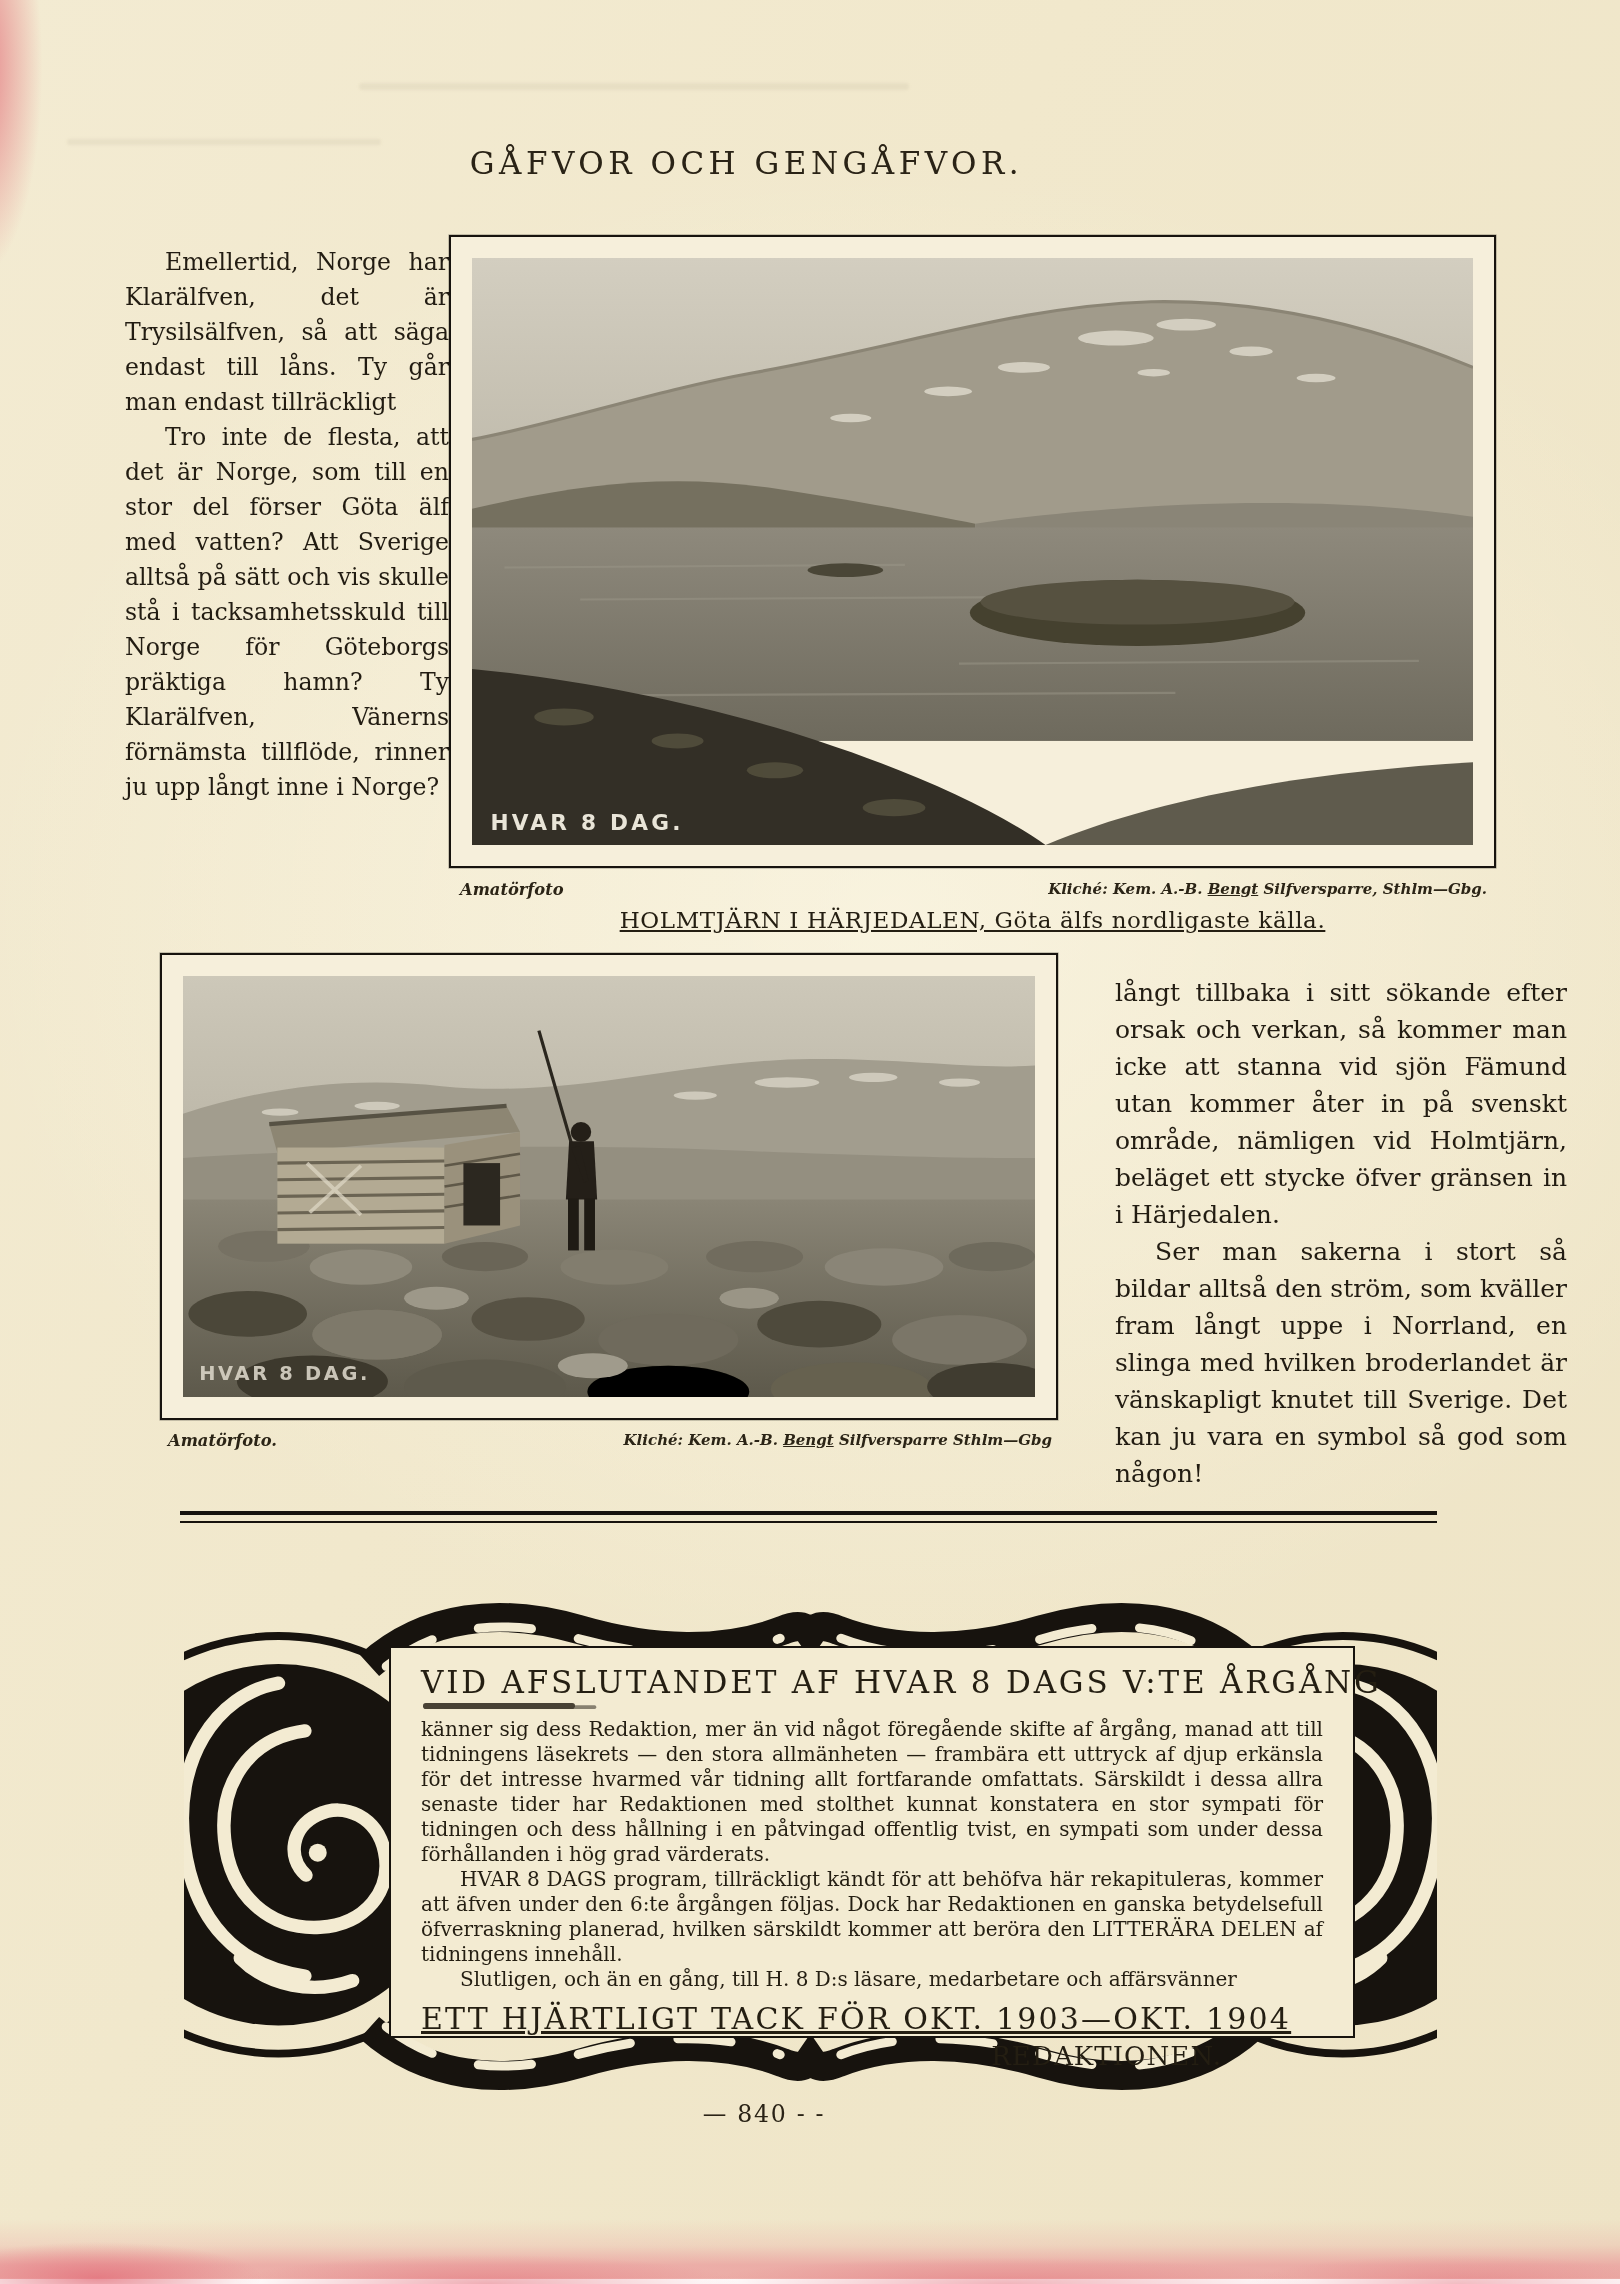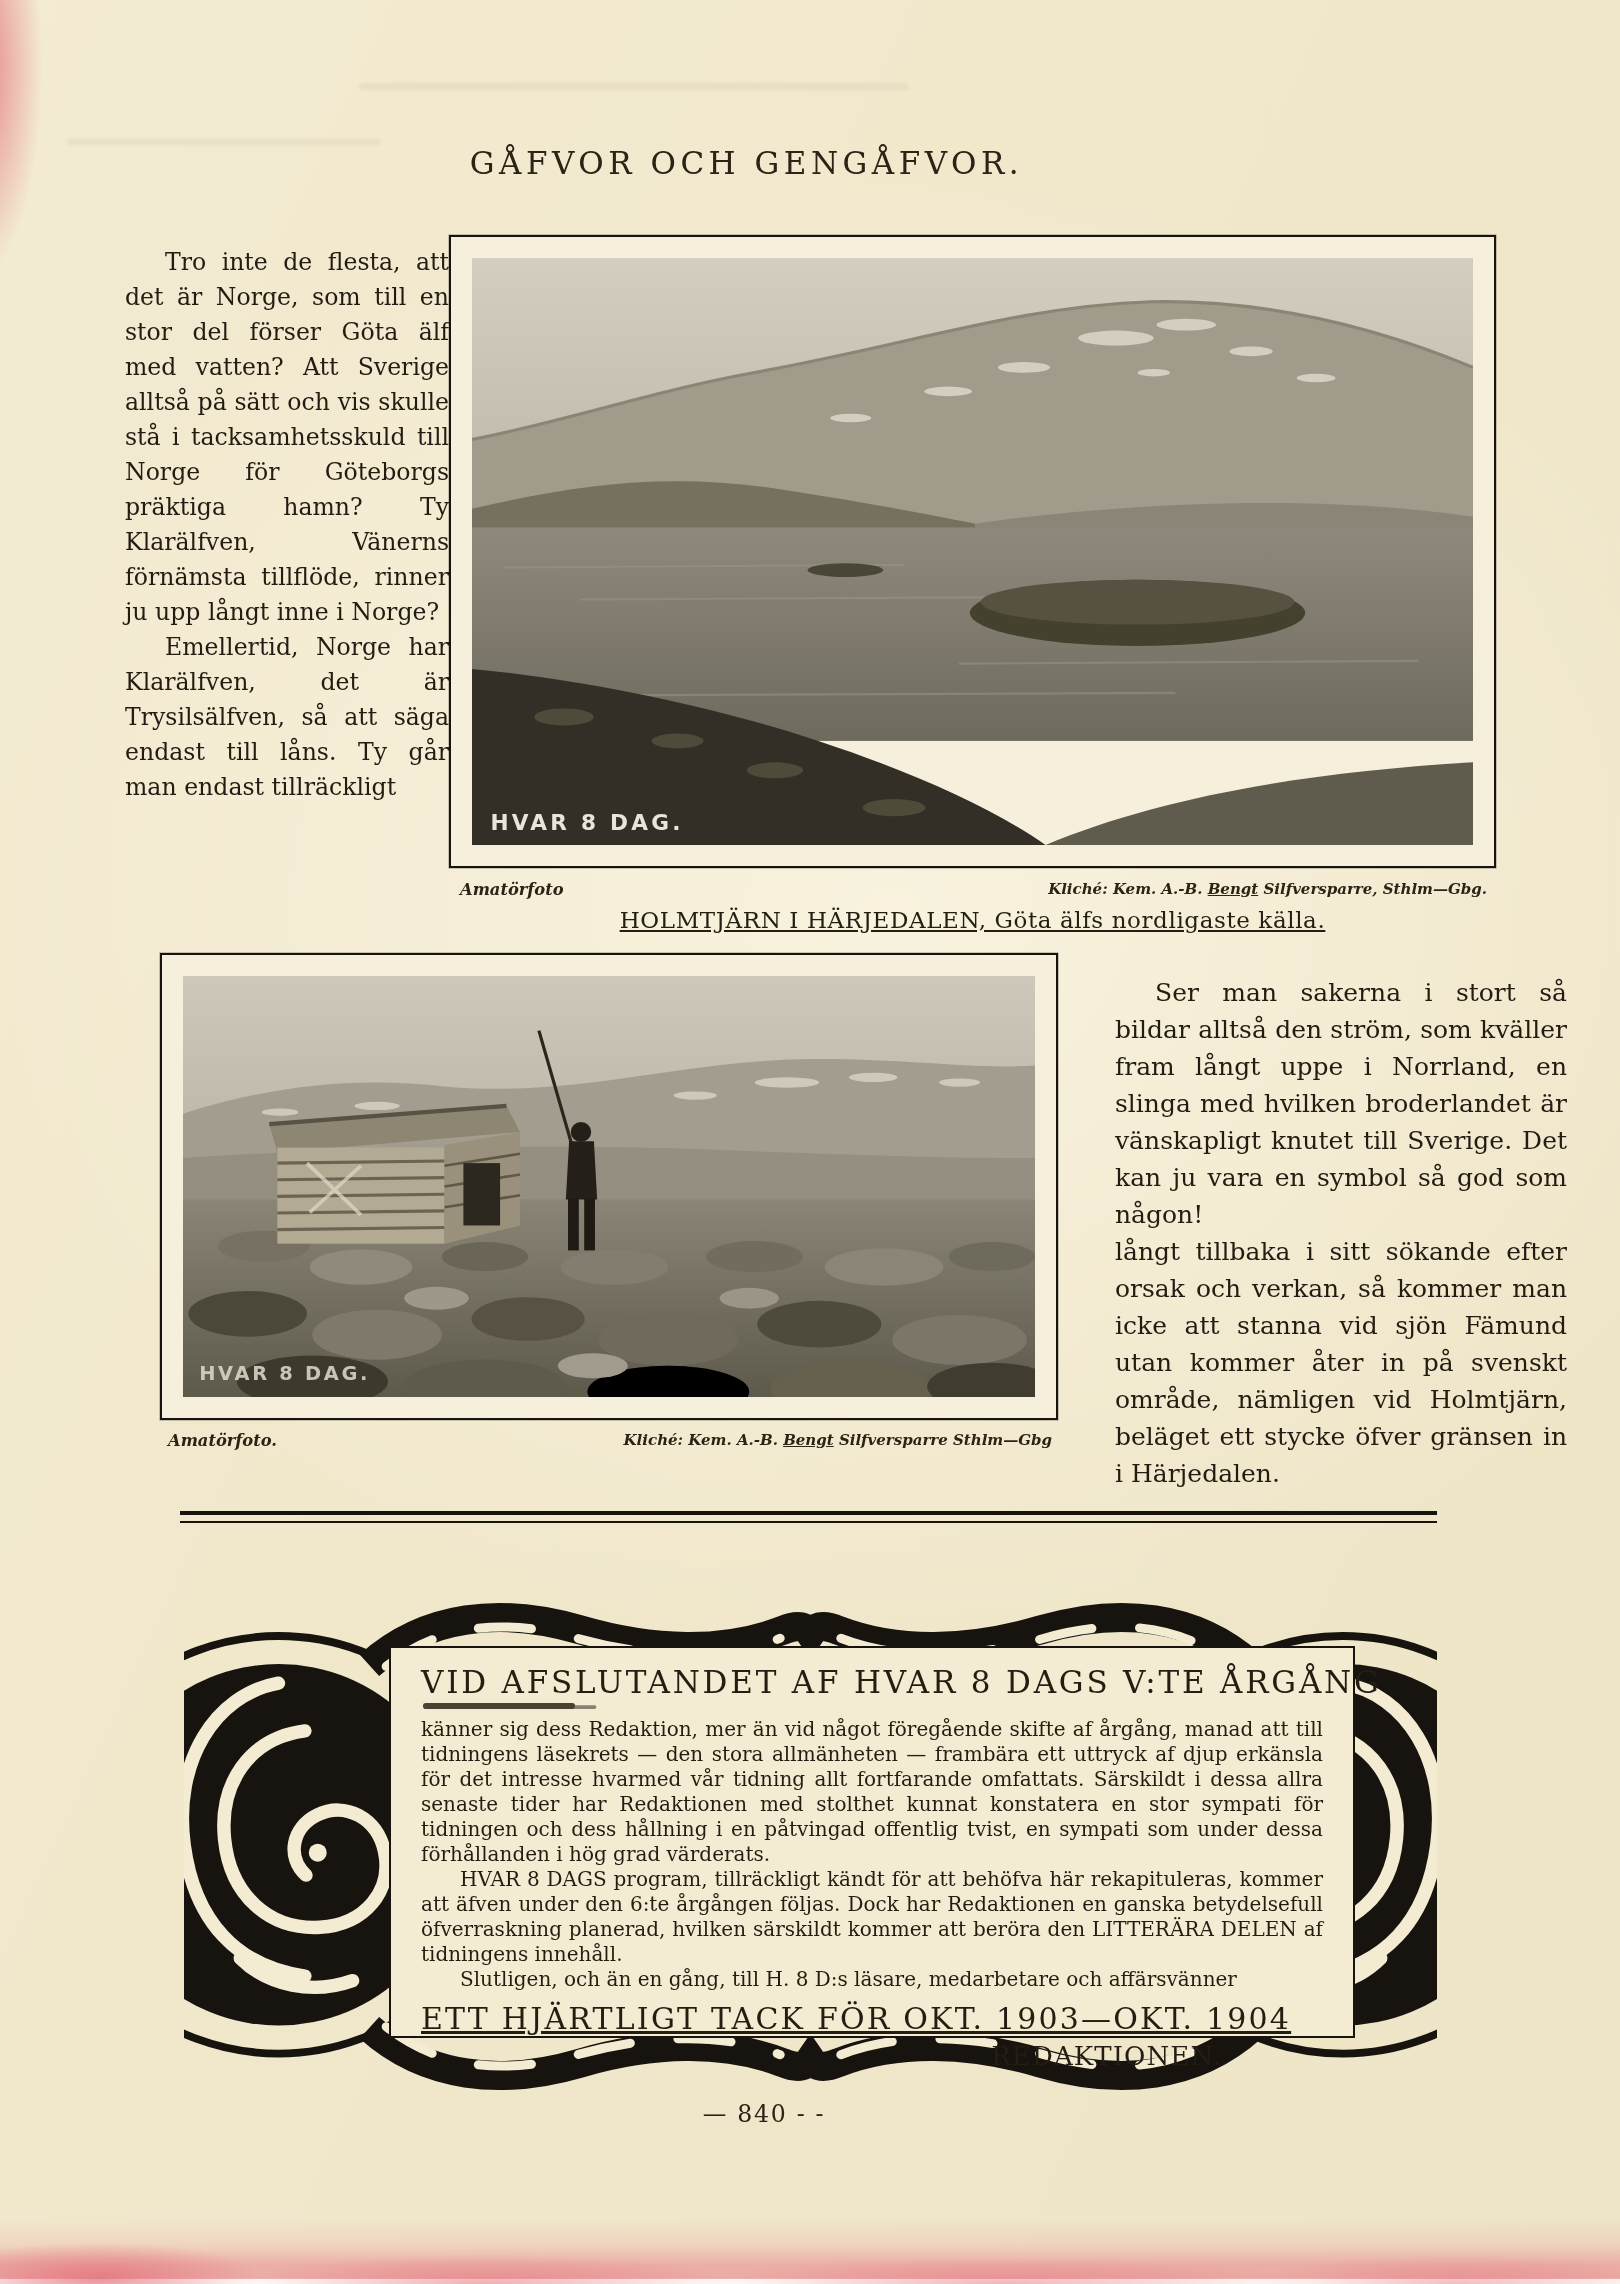--- a/index.html
+++ b/index.html
@@ -64,22 +64,22 @@
 <div class="page">
 
   <div class="edge-left"></div>
 
   <div class="ghost" style="left:359px;top:83px;width:550px;height:6.7px;"></div>
   <div class="ghost" style="left:67px;top:139px;width:314px;height:5.6px;"></div>
 
   <div class="title">GÅFVOR OCH GENGÅFVOR.</div>
 
   <div class="col col-left">
+    <p>Emellertid, Norge har Klarälfven, det är Trysilsälfven, så att säga endast till låns.  Ty går man endast tillräckligt</p>
     <p>Tro inte de flesta, att det är Norge, som till en stor del förser Göta älf med vatten?  Att Sverige alltså på sätt och vis skulle stå i tacksamhetsskuld till Norge för Göteborgs präktiga hamn?  Ty Klarälfven, Vänerns förnämsta tillflöde, rinner ju upp långt inne i Norge?</p>
-    <p>Emellertid, Norge har Klarälfven, det är Trysilsälfven, så att säga endast till låns.  Ty går man endast tillräckligt</p>
   </div>
 
   <div class="photo-frame" style="left:449px;top:235px;width:1047px;height:633px;">
     <svg viewBox="0 0 1850 1100" preserveAspectRatio="none">
       <defs>
         <linearGradient id="sky1" x1="0" y1="0" x2="0" y2="1">
           <stop offset="0" stop-color="#d3cec0"></stop>
             <stop offset="1" stop-color="#bab5a6"></stop>
         </linearGradient>
         <linearGradient id="lake1" x1="0" y1="0" x2="0" y2="1">
@@ -225,22 +225,22 @@
       <text x="30" y="778" font-family="DejaVu Sans, sans-serif" font-size="36" font-weight="bold" letter-spacing="5" fill="#d9d4c6" opacity=".9">HVAR 8 DAG.</text>
     </svg>
   </div>
 
   <div class="credit-row" style="left:168px;top:1431px;width:884px;">
     <span>Amatörfoto.</span>
     <span class="credit-right"><span>Kliché: Kem. A.-B. </span><span class="bengt">Bengt</span><span> Silfversparre Sthlm—Gbg</span></span>
   </div>
 
   <div class="col col-right">
+    <p style="text-indent:0;">långt tillbaka i sitt sökande efter orsak och verkan, så kommer man icke att stanna vid sjön Fämund utan kommer åter in på svenskt område, nämligen vid Holmtjärn, beläget ett stycke öfver gränsen in i Härjedalen.</p>
     <p>Ser man sakerna i stort så bildar alltså den ström, som kväller fram långt uppe i Norrland, en slinga med hvilken broderlandet är vänskapligt knutet till Sverige.  Det kan ju vara en symbol så god som någon!</p>
-    <p style="text-indent:0;">långt tillbaka i sitt sökande efter orsak och verkan, så kommer man icke att stanna vid sjön Fämund utan kommer åter in på svenskt område, nämligen vid Holmtjärn, beläget ett stycke öfver gränsen in i Härjedalen.</p>
   </div>
 
   <div class="rule-divider"></div>
 
   <svg class="ornament" viewBox="0 0 2232 882">
     <g fill="none" stroke="#17130e">
 
       <ellipse cx="168" cy="438" rx="395" ry="372" stroke-width="14"></ellipse>
       <ellipse cx="2064" cy="438" rx="395" ry="372" stroke-width="14"></ellipse>
 

